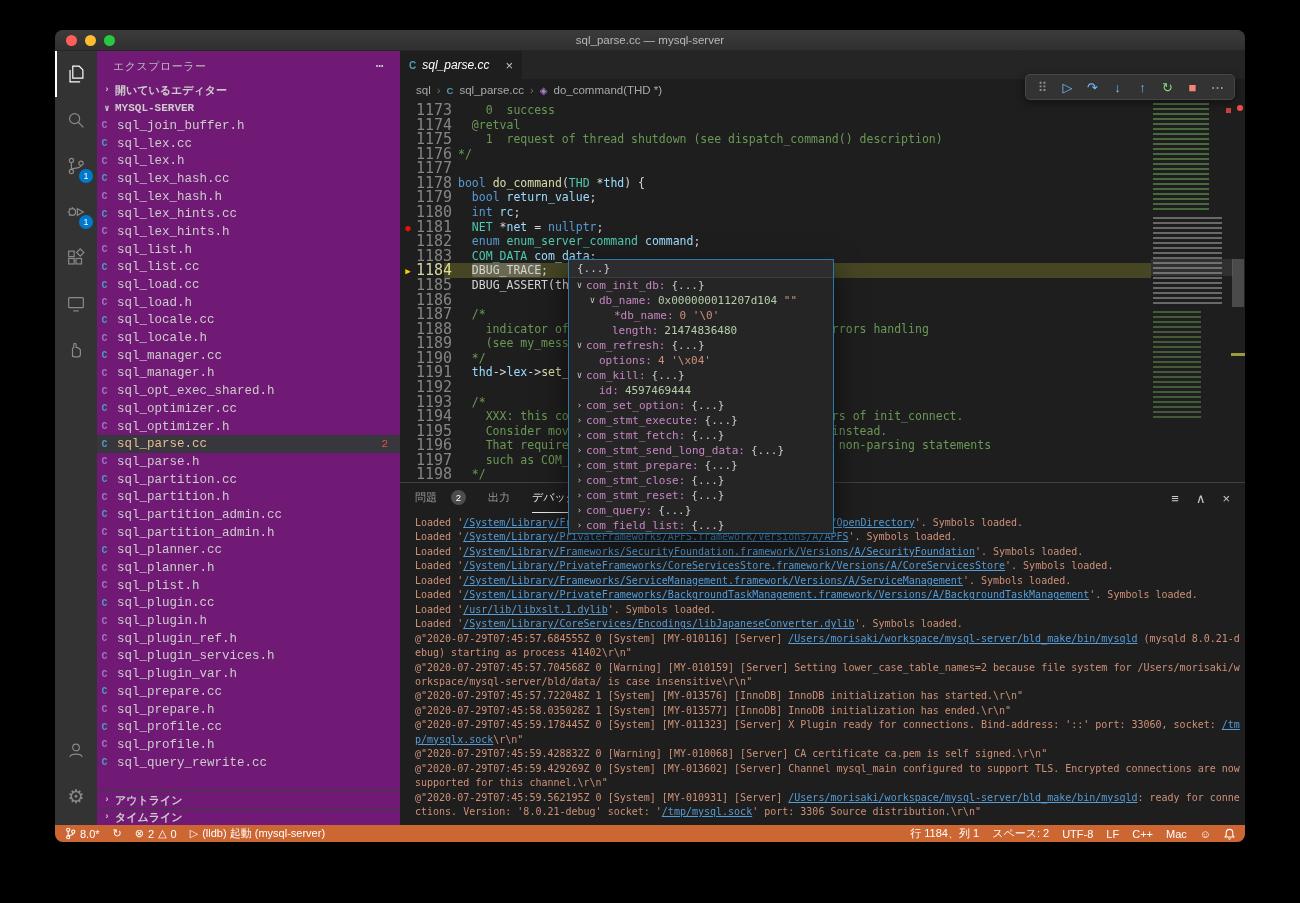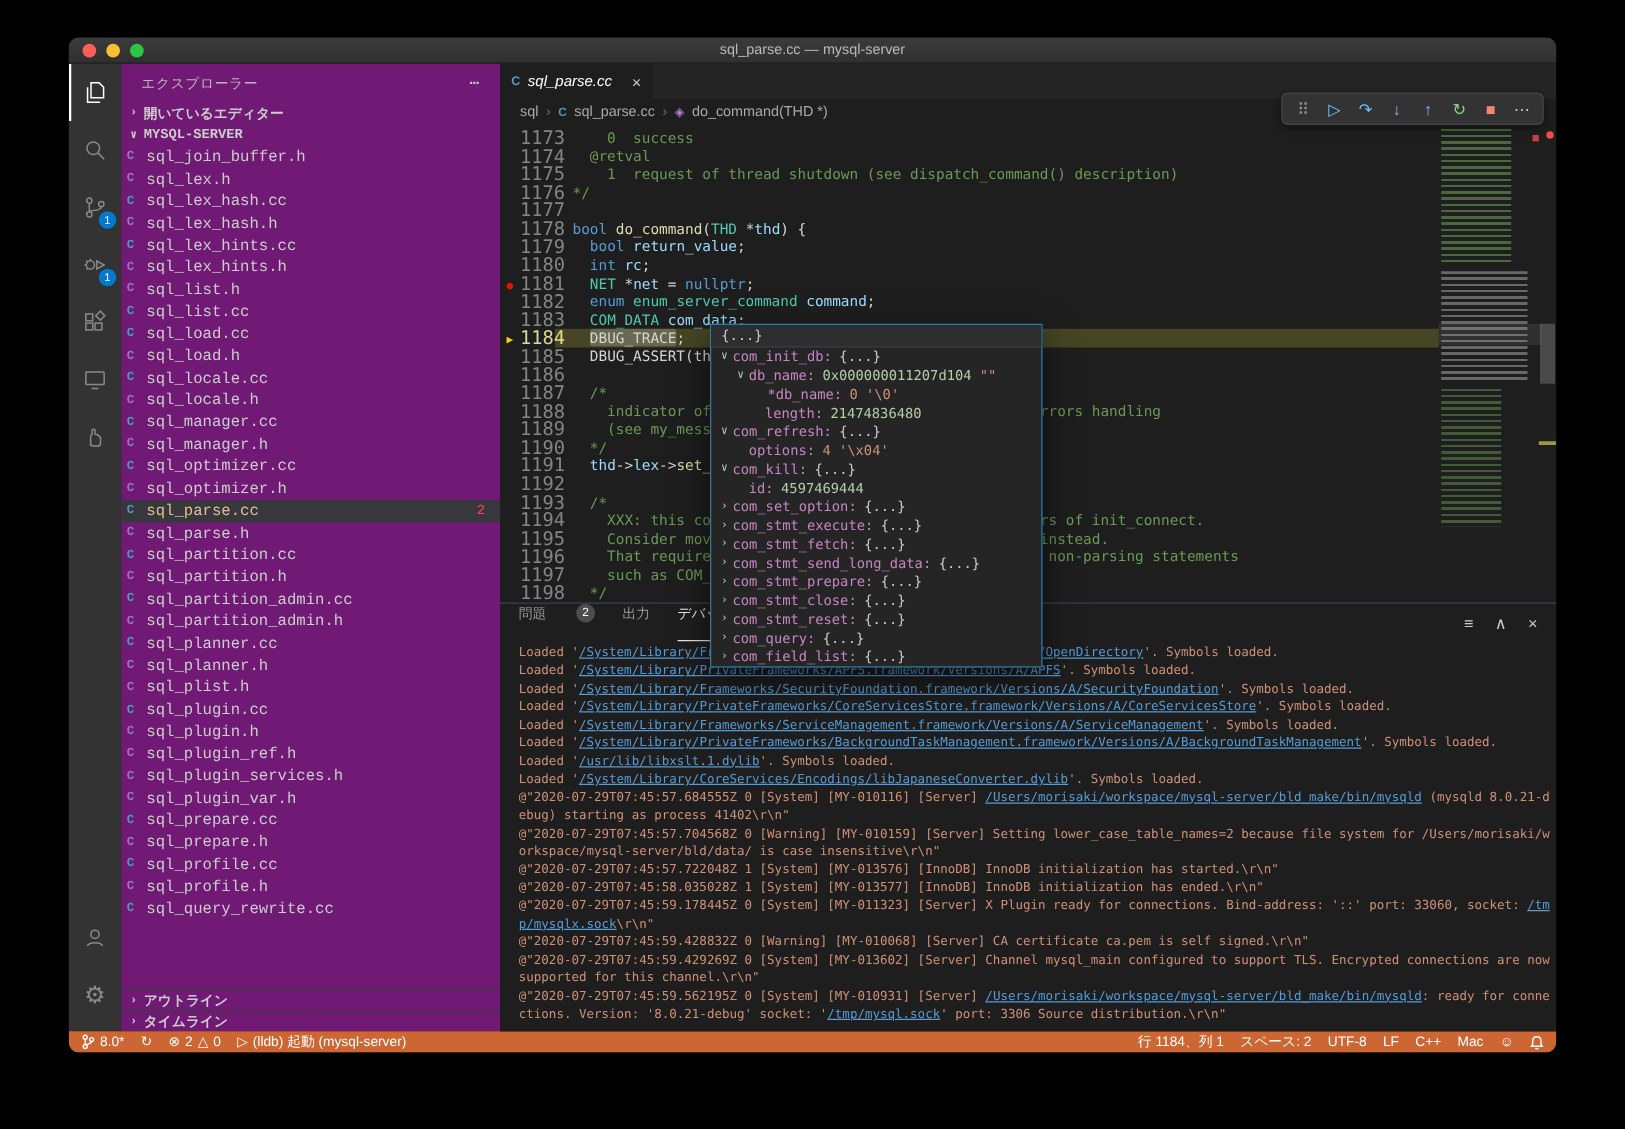--- a/index.html
+++ b/index.html
@@ -113,21 +113,21 @@
     border-bottom:1px solid #3c3c3c; }
   .dh-row { height:15px; line-height:15px; display:flex; white-space:pre; cursor:pointer; }
   .dh-tw { width:13px; flex:0 0 auto; text-align:center; color:#c5c5c5; font-size:9px; }
   .dh-name { color:#c586c0; margin-right:6px; }
   .dh-n { color:#b5cea8; } .dh-s { color:#ce9178; } .dh-o { color:#cccccc; }
 
   
   .panel { height:343px; flex:0 0 auto; border-top:1px solid #3f3f46; display:flex; flex-direction:column;
     background:#1e1e1e; min-height:0; }
   .p-head { height:30px; flex:0 0 auto; display:flex; align-items:center; padding:0 15px; gap:22px; }
-  .p-tab { height:100%; display:flex; gap:24px; font-size:11px; color:#969696;
+  .p-tab { height:100%; display:flex; align-items:center; gap:14px; font-size:11px; color:#969696;
     border-bottom:1px solid transparent; cursor:pointer; }
   .p-tab.active { color:#e7e7e7; border-bottom-color:#e7e7e7; }
   .p-badge { background:#4d4d4d; color:#fff; border-radius:8px; min-width:15px; height:15px;
     font-size:9.5px; display:flex; align-items:center; justify-content:center; padding:0 3px; }
   .p-actions { margin-left:auto; display:flex; gap:17px; color:#cccccc; font-size:13px; }
   .p-actions span { cursor:pointer; }
   .p-body { flex:1; min-height:0; overflow:hidden; padding:3px 4px 0 15px;
     font-family:"DejaVu Sans Mono", monospace; font-size:10px; line-height:14.45px;
     color:#ce9178; word-break:break-all; }
   .cs-p { color:#ce9178; }
@@ -235,20 +235,24 @@
       <div class="sb-sec">
         <span class="chev">∨</span>
         <span>MYSQL-SERVER</span>
       </div>
       <div class="tree" id="file-tree">
           <div class="f-row">
             <span class="f-icon h"></span>
             <span class="f-label">sql_join_buffer.h</span>
           </div>
           <div class="f-row">
+            <span class="f-icon cc"></span>
+            <span class="f-label">sql_lex.cc</span>
+          </div>
+          <div class="f-row">
             <span class="f-icon h"></span>
             <span class="f-label">sql_lex.h</span>
           </div>
           <div class="f-row">
             <span class="f-icon cc"></span>
             <span class="f-label">sql_lex_hash.cc</span>
           </div>
           <div class="f-row">
             <span class="f-icon h"></span>
             <span class="f-label">sql_lex_hash.h</span>
@@ -285,20 +289,24 @@
             <span class="f-icon h"></span>
             <span class="f-label">sql_locale.h</span>
           </div>
           <div class="f-row">
             <span class="f-icon cc"></span>
             <span class="f-label">sql_manager.cc</span>
           </div>
           <div class="f-row">
             <span class="f-icon h"></span>
             <span class="f-label">sql_manager.h</span>
+          </div>
+          <div class="f-row">
+            <span class="f-icon h"></span>
+            <span class="f-label">sql_opt_exec_shared.h</span>
           </div>
           <div class="f-row">
             <span class="f-icon cc"></span>
             <span class="f-label">sql_optimizer.cc</span>
           </div>
           <div class="f-row">
             <span class="f-icon h"></span>
             <span class="f-label">sql_optimizer.h</span>
           </div>
           <div class="f-row sel">

